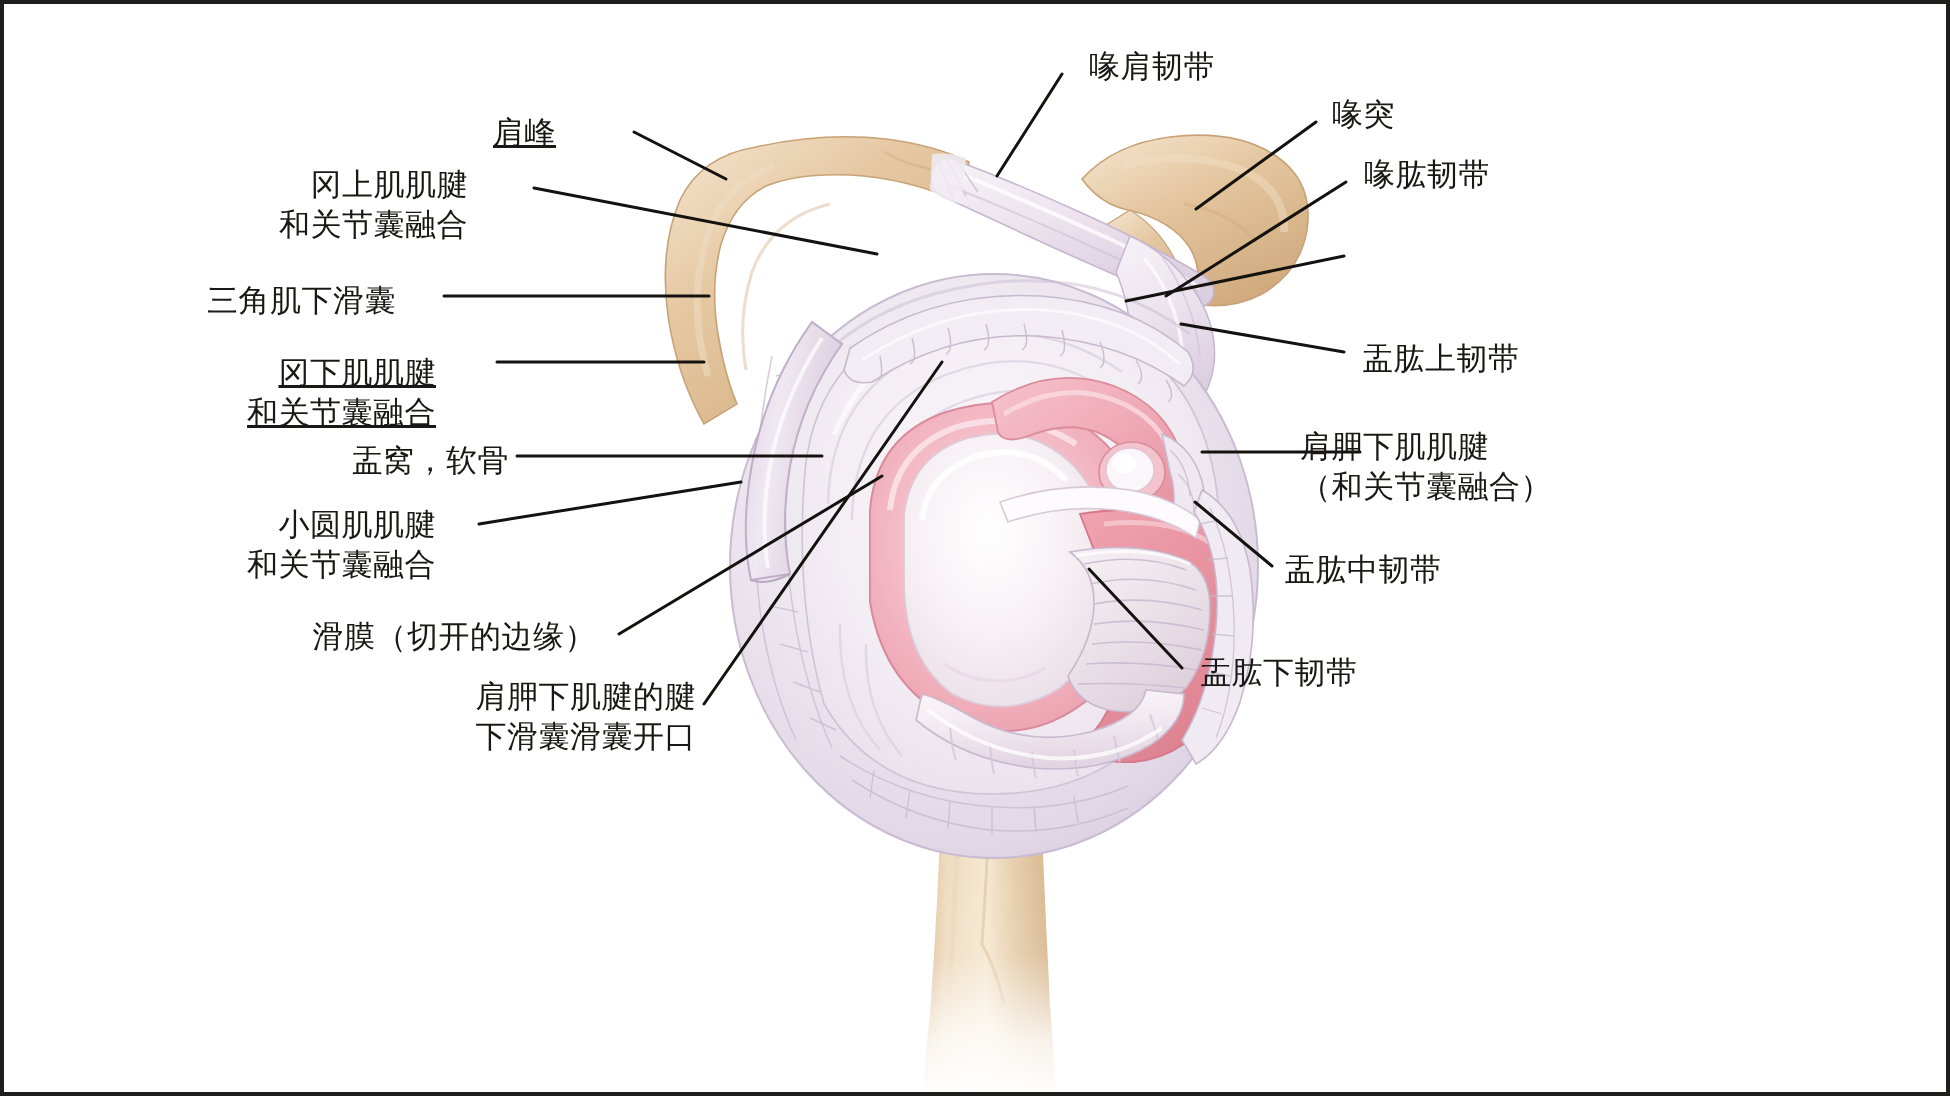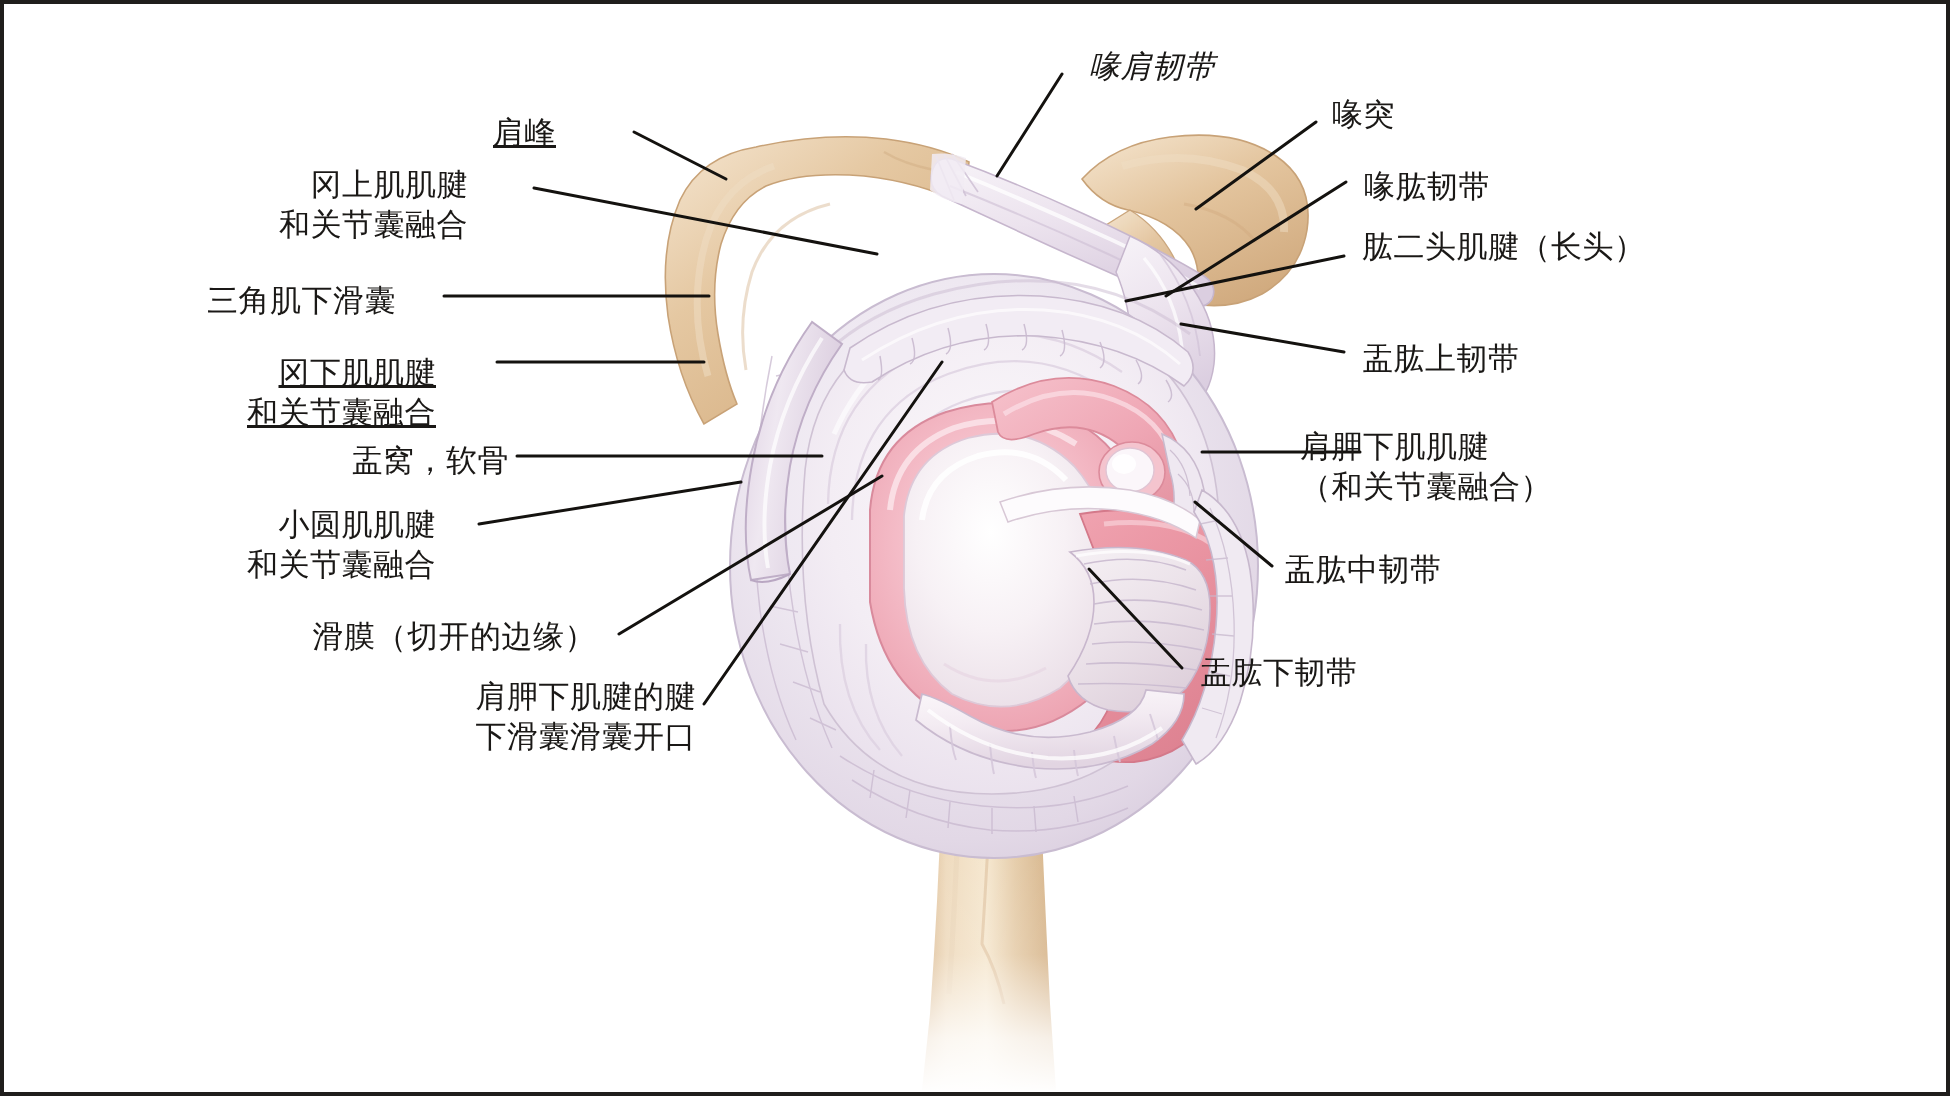--- a/index.html
+++ b/index.html
@@ -430,27 +430,26 @@
   <div class="label r" style="right:1437px; top:436px;">盂窝，软骨</div>
 
   <div class="label r" style="right:1510px; top:500px;">小圆肌肌腱
 和关节囊融合</div>
 
   <div class="label r" style="right:1250px; top:672px;">肩胛下肌腱的腱
 下滑囊滑囊开口</div>
 
   <div class="label r" style="right:1350px; top:612px;">滑膜（切开的边缘）</div>
 
-  <div class="label l" style="left:1085px; top:42px;font-style:italic;">喙肩韧带</div>
+  <div class="label l" style="left:1085px; top:42px;">喙肩韧带</div>
 
   <div class="label l" style="left:1328px; top:90px;">喙突</div>
 
-  <div class="label l" style="left:1360px; top:150px;margin-top:12px;">喙肱韧带</div>
-
-  <div class="label l" style="left:1358px; top:222px;">肱二头肌腱（长头）</div>
+  <div class="label l" style="left:1360px; top:150px;">喙肱韧带</div>
+
 
   <div class="label l" style="left:1358px; top:334px;">盂肱上韧带</div>
 
   <div class="label l" style="left:1296px; top:422px;">肩胛下肌肌腱
 （和关节囊融合）</div>
 
   <div class="label l" style="left:1280px; top:545px;text-align:right;">盂肱中韧带</div>
 
   <div class="label l" style="left:1196px; top:648px;">盂肱下韧带</div>
 

